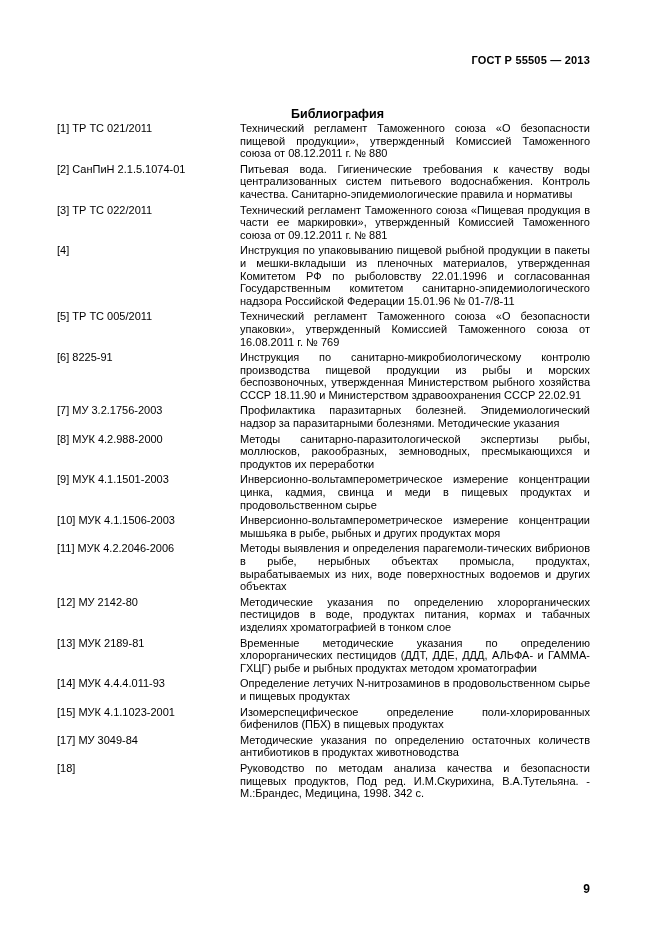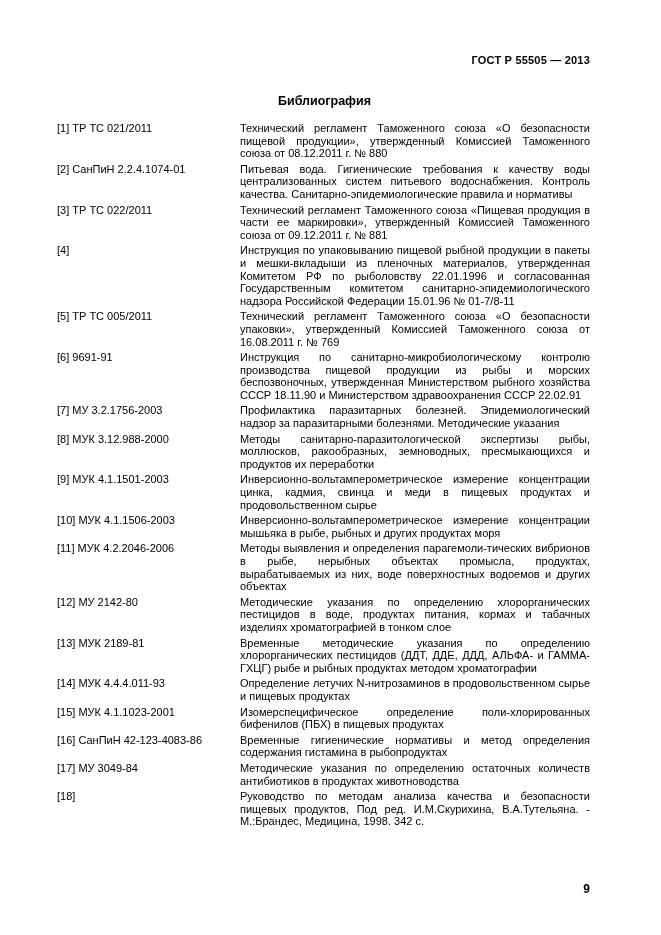--- a/index.html
+++ b/index.html
@@ -25,21 +25,21 @@
     letter-spacing: 0.2px;
   }
   .doc-title {
     position: absolute;
     top: 92px;
     left: 55px;
     width: 535px;
     text-align: center;
     font-size: 12.5px;
     font-weight: bold;
-    margin: 2px;
+    margin: 15px;
   }
   .ref-list {
     position: absolute;
     top: 122px;
     left: 55px;
     width: 535px;
   }
   .ref-row {
     display: flex;
     margin-bottom: 3px;
@@ -73,51 +73,51 @@
 
   <h1 class="doc-title">Библиография</h1>
 
   <div class="ref-list">
   <div class="ref-row">
     <div class="ref-label">[1] ТР ТС 021/2011</div>
     <div class="ref-text">Технический регламент Таможенного союза «О безопасности пищевой продукции», утвержденный Комиссией Таможенного союза от 08.12.2011 г.  № 880</div>
   </div>
 
   <div class="ref-row">
-    <div class="ref-label">[2] СанПиН 2.2.4.1074-01</div>
+    <div class="ref-label">[2] СанПиН 2.1.5.1074-01</div>
     <div class="ref-text">Питьевая вода. Гигиенические требования к качеству воды централизованных систем питьевого водоснабжения. Контроль качества. Санитарно-эпидемиологические правила и нормативы</div>
   </div>
 
   <div class="ref-row">
     <div class="ref-label">[3] ТР ТС 022/2011</div>
     <div class="ref-text">Технический регламент Таможенного союза «Пищевая продукция в части ее маркировки», утвержденный Комиссией Таможенного союза от 09.12.2011 г.  № 881</div>
   </div>
 
   <div class="ref-row">
     <div class="ref-label">[4]</div>
     <div class="ref-text">Инструкция по упаковыванию пищевой рыбной продукции в пакеты и мешки-вкладыши из пленочных материалов, утвержденная Комитетом РФ по рыболовству 22.01.1996 и согласованная Государственным комитетом санитарно-эпидемиологического надзора Российской Федерации 15.01.96 № 01-7/8-11</div>
   </div>
 
   <div class="ref-row">
     <div class="ref-label">[5] ТР ТС 005/2011</div>
     <div class="ref-text">Технический регламент Таможенного союза «О безопасности упаковки», утвержденный Комиссией Таможенного союза от 16.08.2011 г.  № 769</div>
   </div>
 
   <div class="ref-row">
-    <div class="ref-label">[6] 9691-91</div>
+    <div class="ref-label">[6] 8225-91</div>
     <div class="ref-text">Инструкция по санитарно-микробиологическому контролю производства пищевой продукции из рыбы и морских беспозвоночных, утвержденная Министерством рыбного хозяйства СССР 18.11.90 и Министерством здравоохранения СССР 22.02.91</div>
   </div>
 
   <div class="ref-row">
     <div class="ref-label">[7] МУ 3.2.1756-2003</div>
     <div class="ref-text">Профилактика паразитарных болезней. Эпидемиологический надзор за паразитарными болезнями. Методические указания</div>
   </div>
 
   <div class="ref-row">
-    <div class="ref-label">[8] МУК 3.12.988-2000</div>
+    <div class="ref-label">[8] МУК 4.2.988-2000</div>
     <div class="ref-text">Методы санитарно-паразитологической экспертизы рыбы, моллюсков, ракообразных, земноводных, пресмыкающихся и продуктов их переработки</div>
   </div>
 
   <div class="ref-row">
     <div class="ref-label">[9] МУК 4.1.1501-2003</div>
     <div class="ref-text">Инверсионно-вольтамперометрическое измерение концентрации цинка, кадмия, свинца и меди в пищевых продуктах и продовольственном сырье</div>
   </div>
 
   <div class="ref-row">
     <div class="ref-label">[10] МУК 4.1.1506-2003</div>
@@ -142,24 +142,20 @@
   <div class="ref-row">
     <div class="ref-label">[14] МУК 4.4.4.011-93</div>
     <div class="ref-text">Определение летучих N-нитрозаминов в продовольственном сырье и пищевых продуктах</div>
   </div>
 
   <div class="ref-row">
     <div class="ref-label">[15] МУК 4.1.1023-2001</div>
     <div class="ref-text">Изомерспецифическое определение поли-хлорированных бифенилов (ПБХ) в пищевых продуктах</div>
   </div>
 
-  <div class="ref-row">
-    <div class="ref-label">[16] СанПиН 42-123-4083-86</div>
-    <div class="ref-text">Временные гигиенические нормативы и метод определения содержания гистамина в рыбопродуктах</div>
-  </div>
 
   <div class="ref-row">
     <div class="ref-label">[17] МУ 3049-84</div>
     <div class="ref-text">Методические указания по определению остаточных количеств антибиотиков в продуктах животноводства</div>
   </div>
 
   <div class="ref-row">
     <div class="ref-label">[18]</div>
     <div class="ref-text">Руководство по методам анализа качества и безопасности пищевых продуктов, Под ред. И.М.Скурихина, В.А.Тутельяна. - М.:Брандес, Медицина, 1998. 342 с.</div>
   </div>

